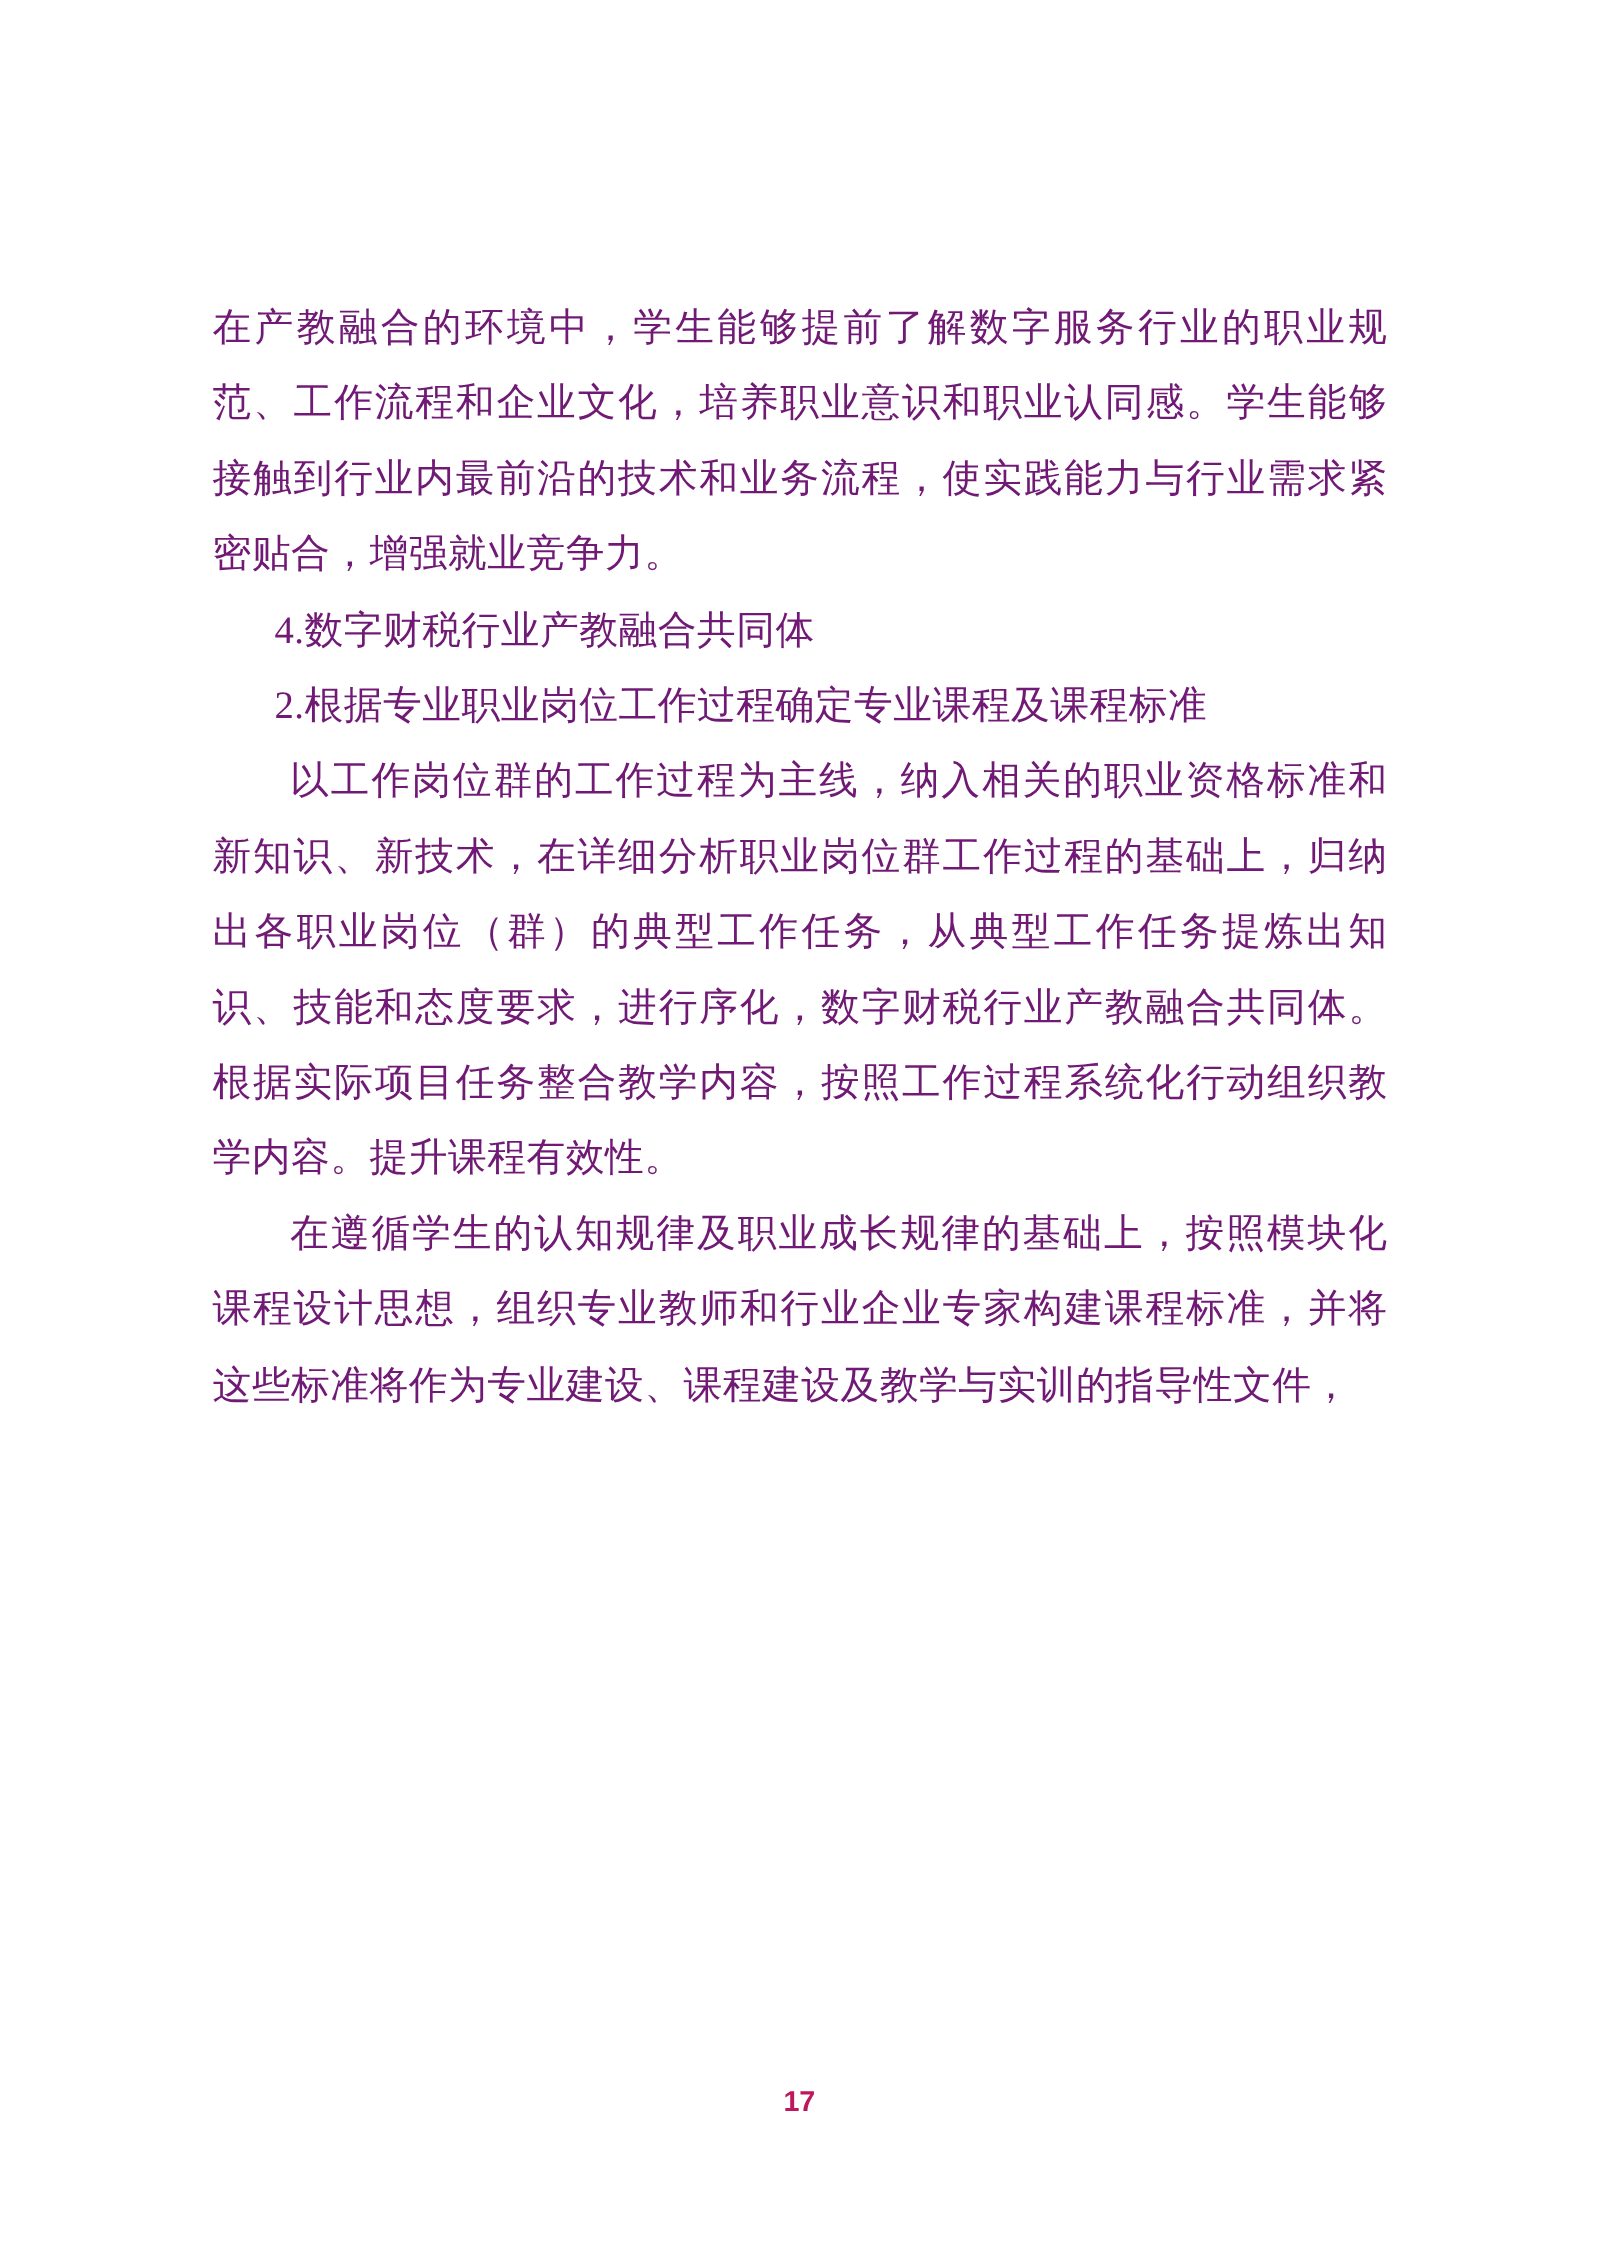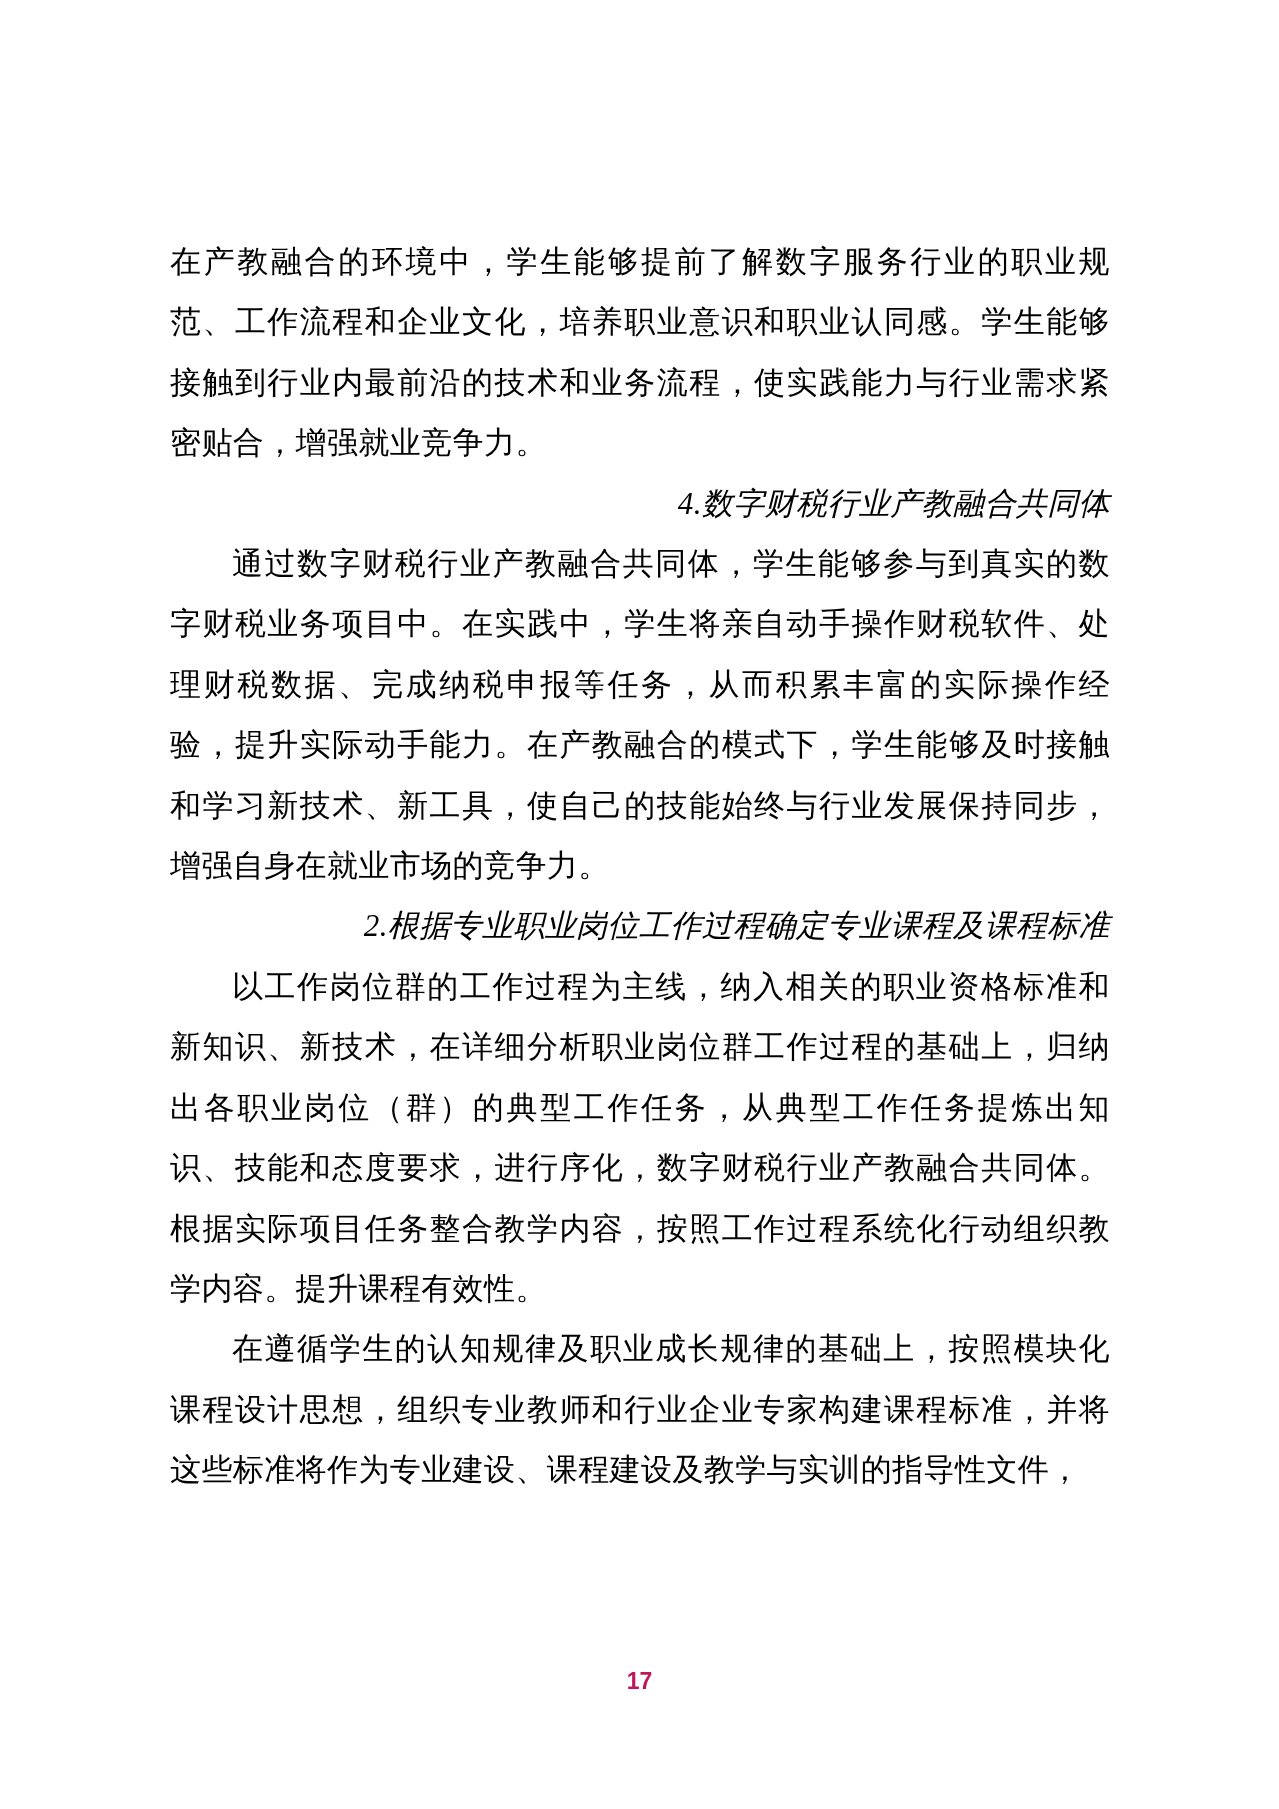--- a/index.html
+++ b/index.html
@@ -19,41 +19,40 @@
     left: 0; top: 0;
     width: 1279px;
     height: 1809px;
     background: #ffffff;
   }
   .content {
     position: absolute;
     left: 170px;
     top: 232px;
     width: 940px;
-    color: #000000;
+    color: #701a75;
     font-size: 31px;
     line-height: 60.4px;
     text-align: justify;
     text-justify: inter-ideograph;
     letter-spacing: 0.4px;
   }
   .content p {
     margin: 0;
     padding: 0;
   }
   .para.indent {
     text-indent: 2em;
   }
   .para.no-indent {
     text-indent: 0;
   }
   .heading {
     text-indent: 1.6em;
-    text-align: right;
-    font-style: italic;
+    text-align: left;
   }
   .heading.bold {
     font-weight: bold;
     text-indent: 1.15em;
   }
   .footer {
     position: absolute;
     left: 0;
     top: 1668px;
     width: 1279px;
@@ -70,21 +69,20 @@
 <body>
 
 <div class="page">
 
   <main class="content">
 
     <p class="para no-indent">在产教融合的环境中，学生能够提前了解数字服务行业的职业规范、工作流程和企业文化，培养职业意识和职业认同感。学生能够接触到行业内最前沿的技术和业务流程，使实践能力与行业需求紧密贴合，增强就业竞争力。</p>
 
     <p class="heading">4.数字财税行业产教融合共同体</p>
 
-    <p class="para indent">通过数字财税行业产教融合共同体，学生能够参与到真实的数字财税业务项目中。在实践中，学生将亲自动手操作财税软件、处理财税数据、完成纳税申报等任务，从而积累丰富的实际操作经验，提升实际动手能力。在产教融合的模式下，学生能够及时接触和学习新技术、新工具，使自己的技能始终与行业发展保持同步，增强自身在就业市场的竞争力。</p>
 
 
     <p class="heading">2.根据专业职业岗位工作过程确定专业课程及课程标准</p>
 
     <p class="para indent">以工作岗位群的工作过程为主线，纳入相关的职业资格标准和新知识、新技术，在详细分析职业岗位群工作过程的基础上，归纳出各职业岗位（群）的典型工作任务，从典型工作任务提炼出知识、技能和态度要求，进行序化，数字财税行业产教融合共同体。根据实际项目任务整合教学内容，按照工作过程系统化行动组织教学内容。提升课程有效性。</p>
 
     <p class="para indent">在遵循学生的认知规律及职业成长规律的基础上，按照模块化课程设计思想，组织专业教师和行业企业专家构建课程标准，并将这些标准将作为专业建设、课程建设及教学与实训的指导性文件，</p>
 
   </main>
 

